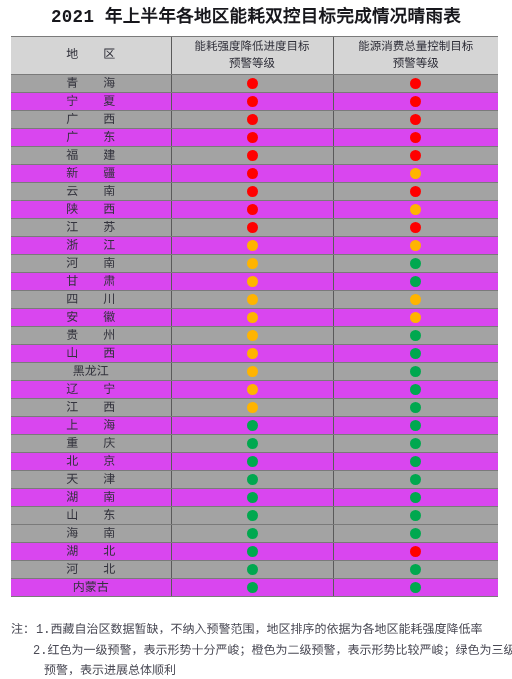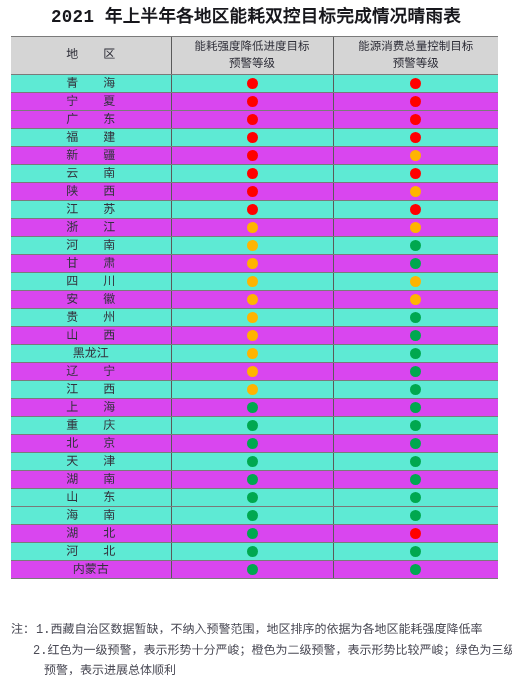--- a/index.html
+++ b/index.html
@@ -80,21 +80,21 @@
     border-bottom: 1.2px solid #5a5a5a;
   }
   thead th .hdr-line { display: block; }
   thead th.region-head {
     letter-spacing: 9px;
     text-indent: 9px;
     font-size: 12px;
   }
 
   tbody tr { height: 18px; }
-  tbody tr.odd  td { background: #5eead4; }
+  tbody tr.odd  td { background: #a3a3a3; }
   tbody tr.even td { background: #d946ef; }
 
   td.region {
     font-size: 12px;
     color: #33333d;
     line-height: 1;
   }
   td.region .rname {
     display: inline-block;
   }
@@ -166,20 +166,25 @@
           <tr class="odd">
             <td class="region"><span class="rname spaced">青 海</span></td>
             <td class="dotcell"><span class="dot red"></span></td>
             <td class="dotcell"><span class="dot red"></span></td>
           </tr>
           <tr class="even">
             <td class="region"><span class="rname spaced">宁 夏</span></td>
             <td class="dotcell"><span class="dot red"></span></td>
             <td class="dotcell"><span class="dot red"></span></td>
           </tr>
+          <tr class="odd">
+            <td class="region"><span class="rname spaced">广 西</span></td>
+            <td class="dotcell"><span class="dot red"></span></td>
+            <td class="dotcell"><span class="dot red"></span></td>
+          </tr>
           <tr class="even">
             <td class="region"><span class="rname spaced">广 东</span></td>
             <td class="dotcell"><span class="dot red"></span></td>
             <td class="dotcell"><span class="dot red"></span></td>
           </tr>
           <tr class="odd">
             <td class="region"><span class="rname spaced">福 建</span></td>
             <td class="dotcell"><span class="dot red"></span></td>
             <td class="dotcell"><span class="dot red"></span></td>
           </tr>

